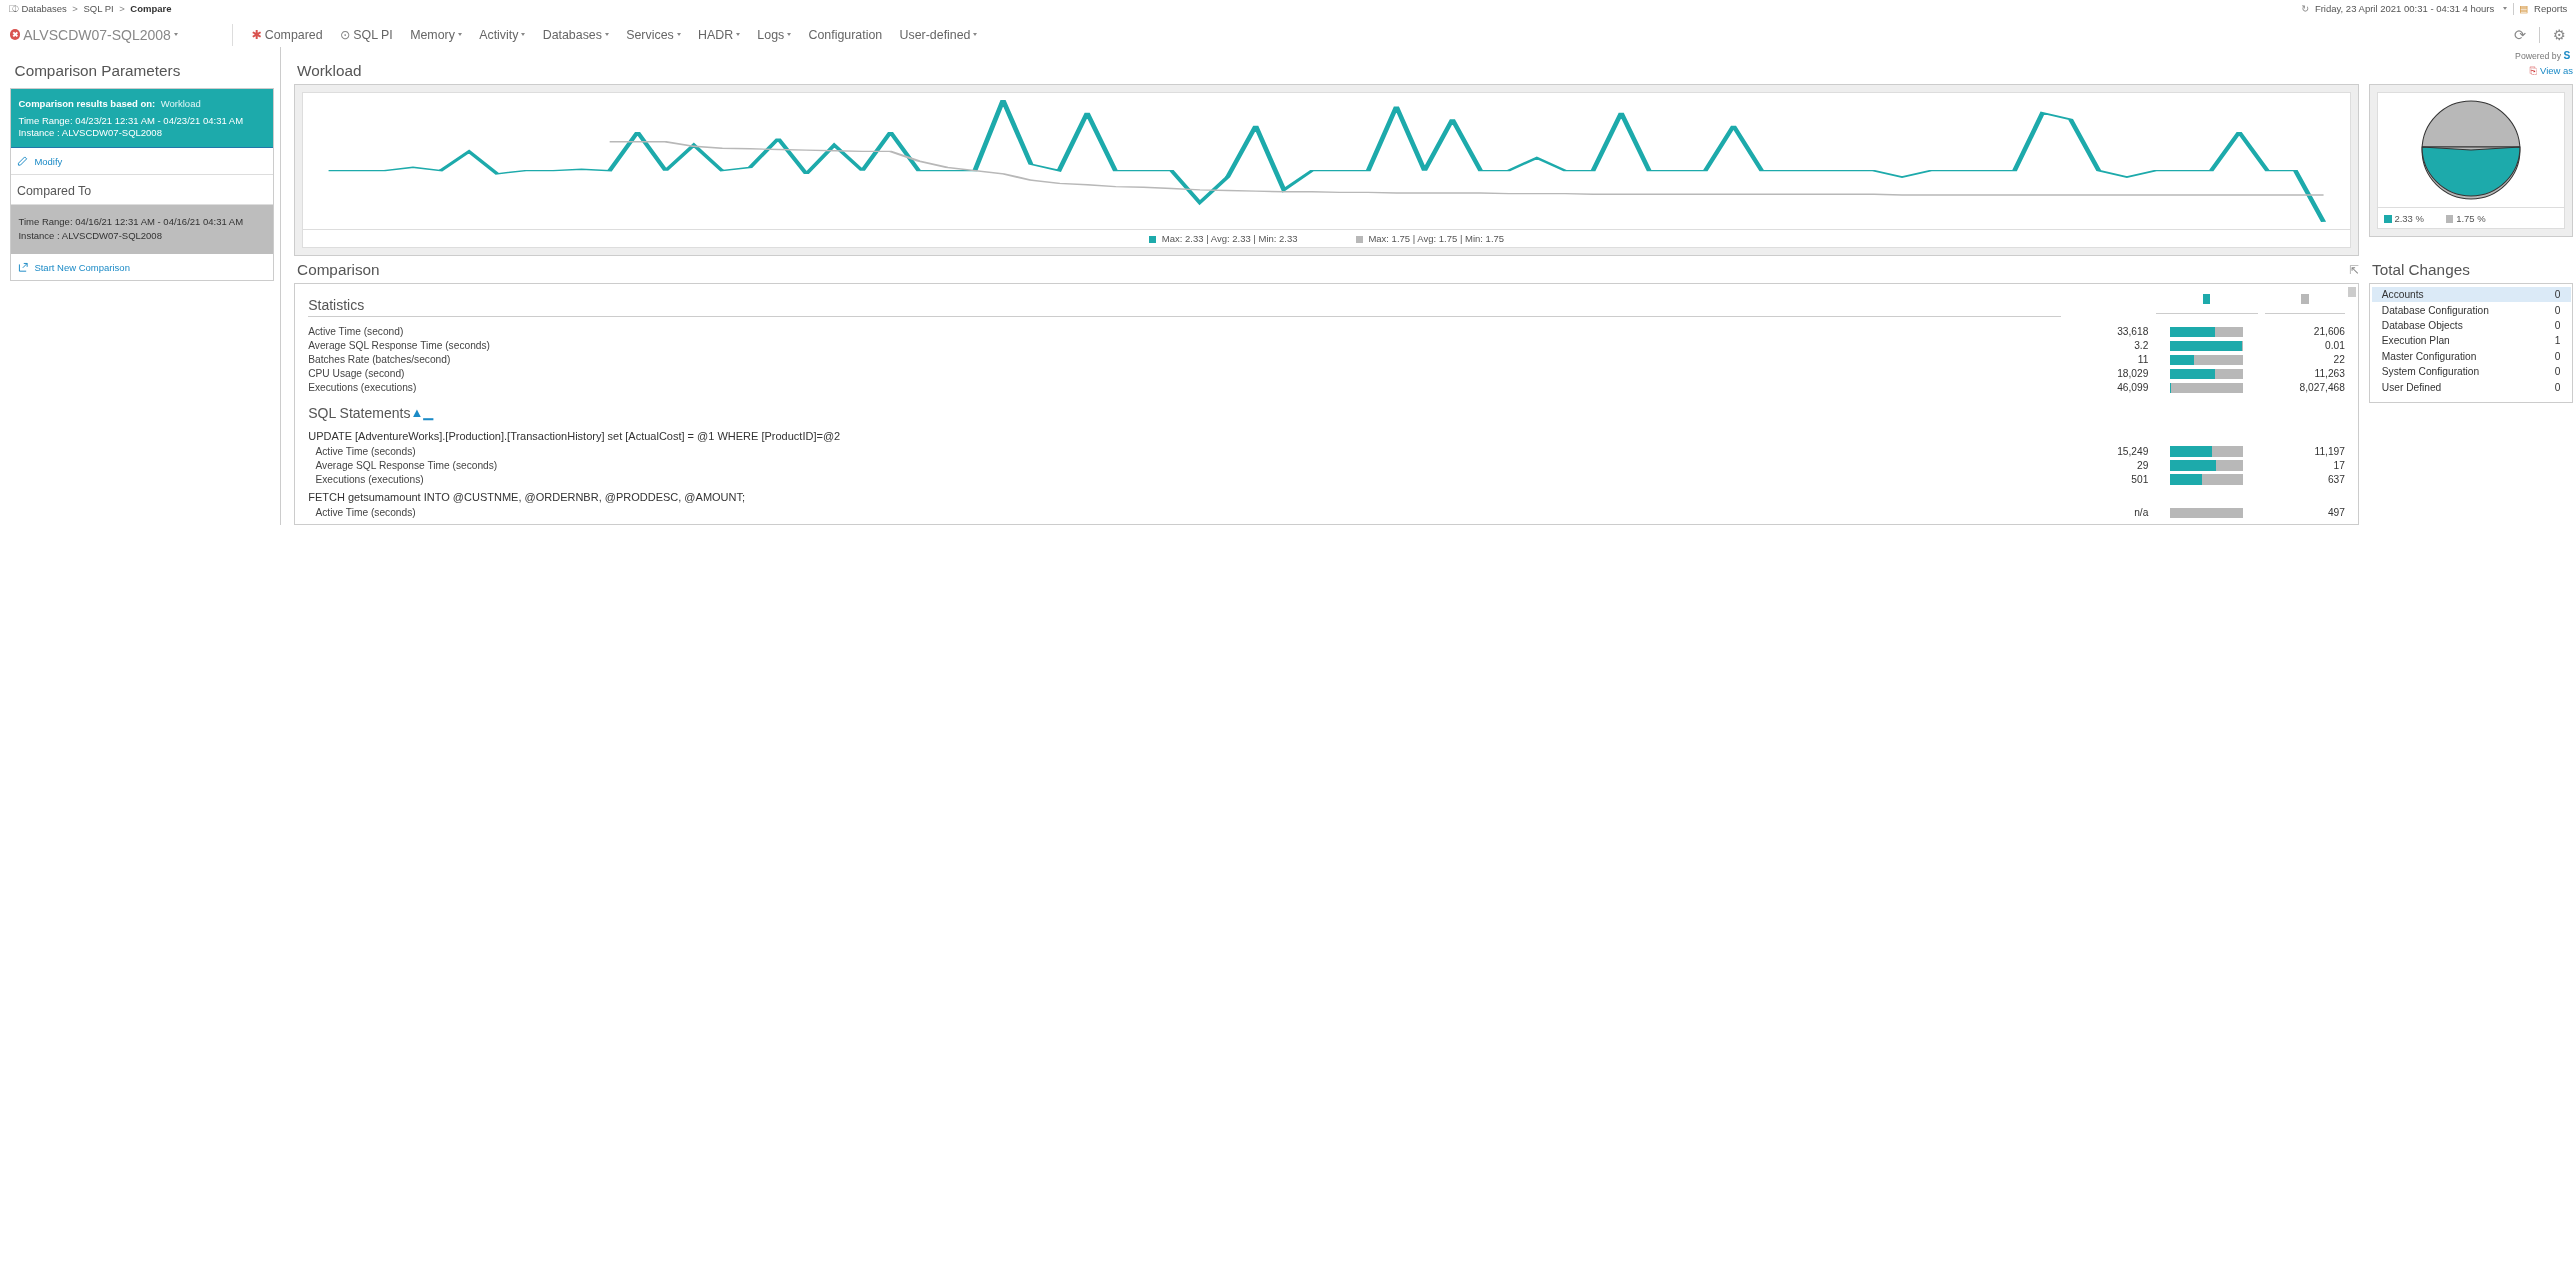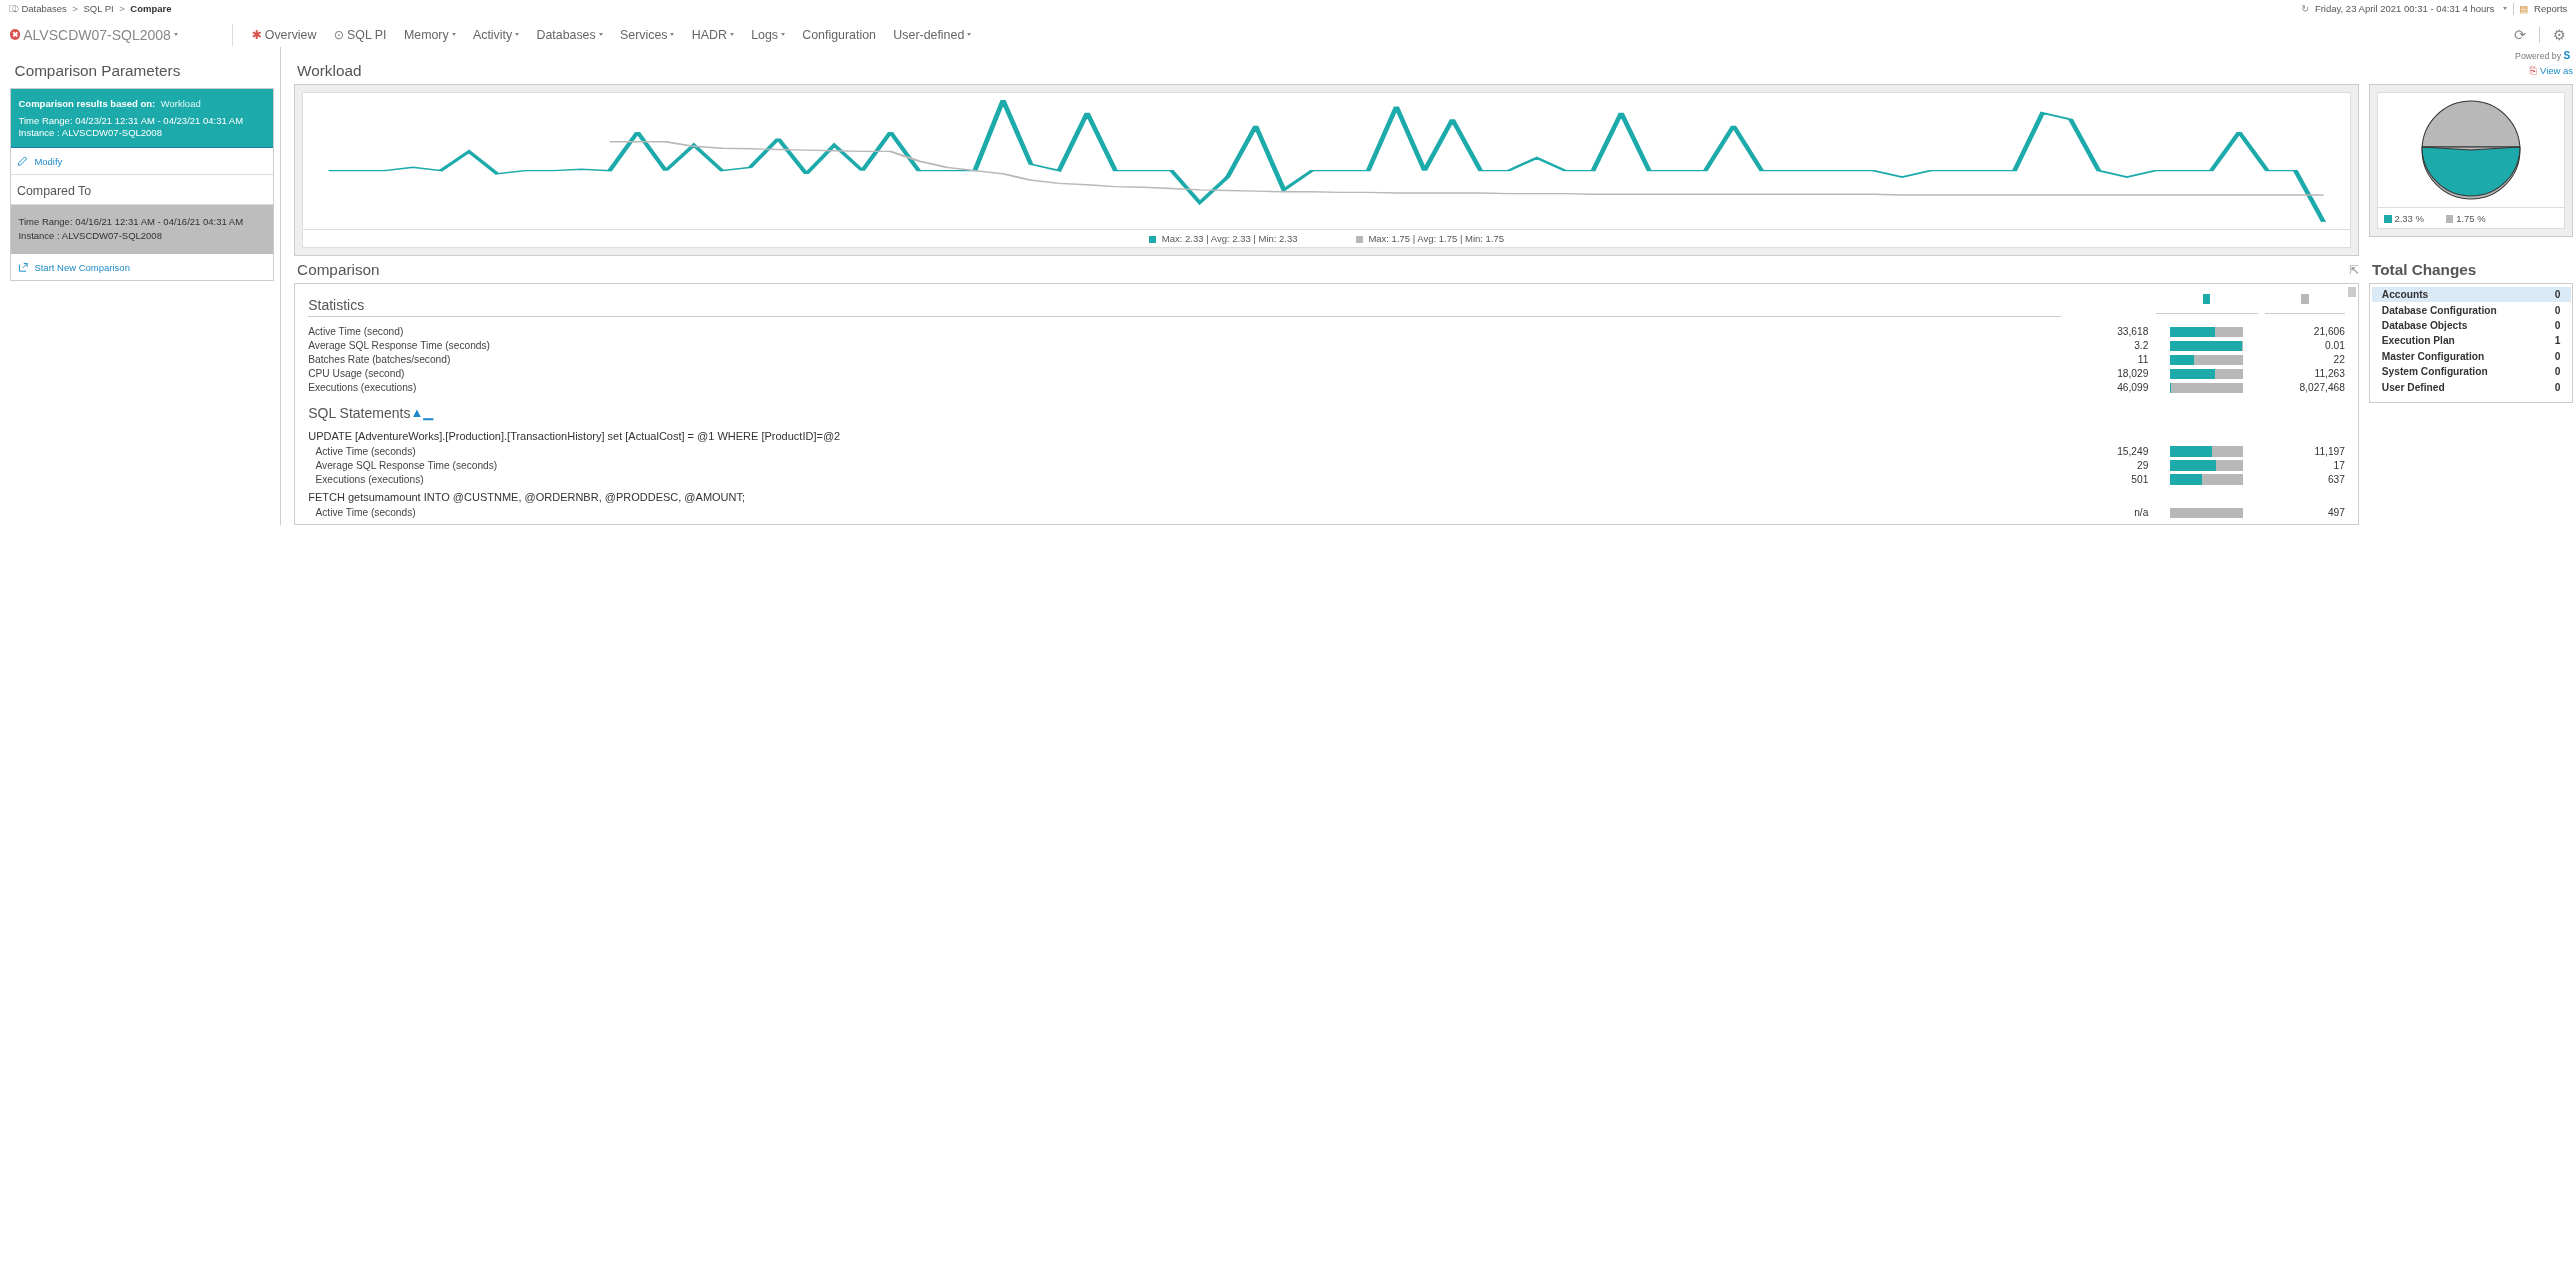--- a/index.html
+++ b/index.html
@@ -72,21 +72,21 @@
   .stat-row .name.indent { padding-left:7.3px; }
   .stat-row .val { text-align:right; font-size:10.2px; color:#333;}
   .bar { height:10.2px; background:#b8b8b8; position:relative; width:73px; margin:0 auto;}
   .bar .fill { position:absolute; left:0; top:0; bottom:0; background:#1daaab;}
   .stat-header .hdr-sq { height:10.2px; width:7.3px; margin:0 auto;}
 
   .sql-title { font-size:14px; color:#555; padding:10.2px 0 4.4px 0; display:flex; align-items:center;}
   .sql-collapse { color:#1b8ac6; font-size:13px; cursor:pointer;}
   .sql-text { font-size:11px; color:#333; padding:4.4px 0 2.9px 0;}
 
-  .changes-panel { width:204px;font-weight:bold; }
+  .changes-panel { width:204px; }
   .changes-title { font-size:15.3px; color:#555; margin:1.5px 0 4.4px 2.9px;}
   .changes-body { border:0.7px solid #ccc; background:#fff; padding:2.9px 1.5px 7.3px 1.5px;}
   .chg-row { display:flex; justify-content:space-between; padding:2.2px 10.2px; font-size:10.2px; color:#333;}
   .chg-row.sel { background:#dbeaf7;}
 
   
   .icon-svg { width:11.6px; height:11.6px; display:inline-block; vertical-align:middle;}
   .refresh-icon { font-size:14.5px; color:#888;}
   .gear-icon { font-size:14.5px; color:#888;}
 </style>
@@ -114,21 +114,21 @@
 
 <div class="navbar">
   <div class="instance">
     <span class="inst-dot">✖</span>
     <span>ALVSCDW07-SQL2008</span>
     <span class="caret-down"></span>
   </div>
   <div class="navsep"></div>
   <div class="navitem">
     <span class="icon" style="color:#d9534f;">✱</span>
-    <span>Overview</span>
+    <span>Compared</span>
   </div>
   <div class="navitem">
     <span class="icon">⊙</span>
     <span>SQL PI</span>
   </div>
   <div class="navitem">
       <span>Memory</span>
       <span class="caret-down"></span>
     </div>
   <div class="navitem">

